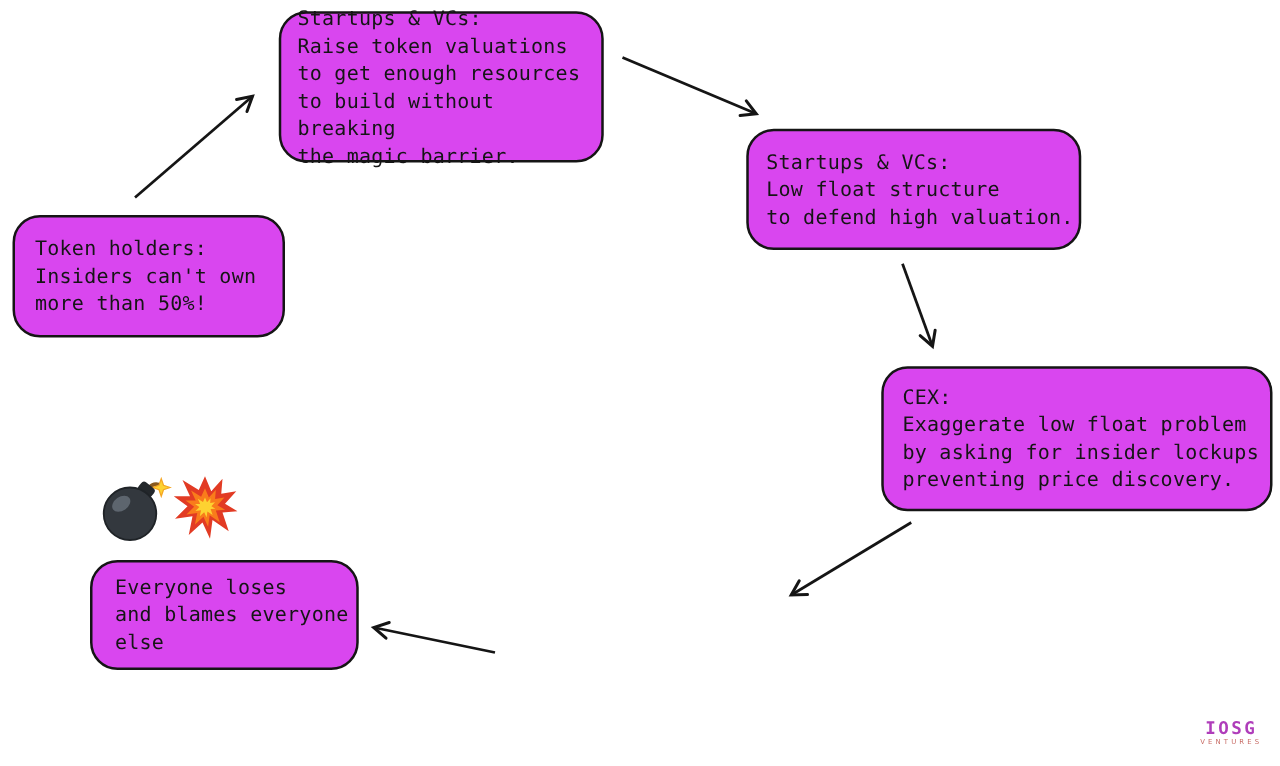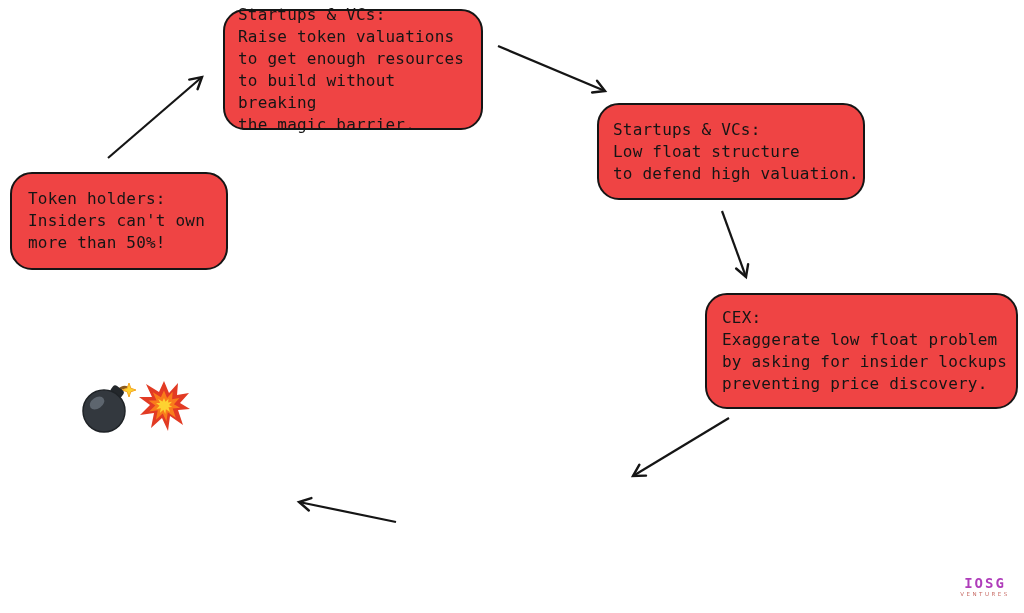--- a/index.html
+++ b/index.html
@@ -14,21 +14,21 @@
     color: #151515;
   }
   .arrows {
     position: absolute;
     left: 0; top: 0;
     width: 1024px; height: 613px;
     pointer-events: none;
   }
   .node {
     position: absolute;
-    background: #ef4444;
+    background: #d946ef;
     border: 2.5px solid #151515;
     border-radius: 22px;
     display: flex;
     align-items: center;
   }
   .node-text {
     white-space: pre-line;
     font-size: 16px;
     line-height: 22px;
     letter-spacing: 0.2px;
@@ -93,28 +93,33 @@
 to build without breaking
 the magic barrier.</div>
   </div>
 
   <div class="node" style="left:597px; top:103px; width:268px; height:97px; padding-left:14px;">
     <div class="node-text">Startups &amp; VCs:
 Low float structure
 to defend high valuation.</div>
   </div>
 
-  <div class="node" style="left:705px; top:293px; width:313px; height:116px; padding-left:15px;">
+  <div class="node" style="left:705px; top:293px; width:313px; height:116px; padding-left:15px;border-radius:21px;">
     <div class="node-text">CEX:
 Exaggerate low float problem
 by asking for insider lockups
 preventing price discovery.</div>
   </div>
 
 
+  <div class="node" style="left:72px; top:448px; width:215px; height:88px; padding-left:18px;">
+    <div class="node-text">Everyone loses
+and blames everyone
+else</div>
+  </div>
 
   <div class="emoji-group">
     <svg width="60" height="60" viewBox="0 0 60 60" xmlns="http://www.w3.org/2000/svg">
 
       <path d="M40,15 Q46,9 51,13" fill="none" stroke="#8a5a1e" stroke-width="3" stroke-linecap="round"></path>
 
       <g transform="translate(51,14)">
         <path d="M0,-7 L1.8,-1.8 L7,0 L1.8,1.8 L0,7 L-1.8,1.8 L-7,0 L-1.8,-1.8 Z" fill="#fdd231" stroke="#f5a623" stroke-width="1"></path>
       </g>
 

